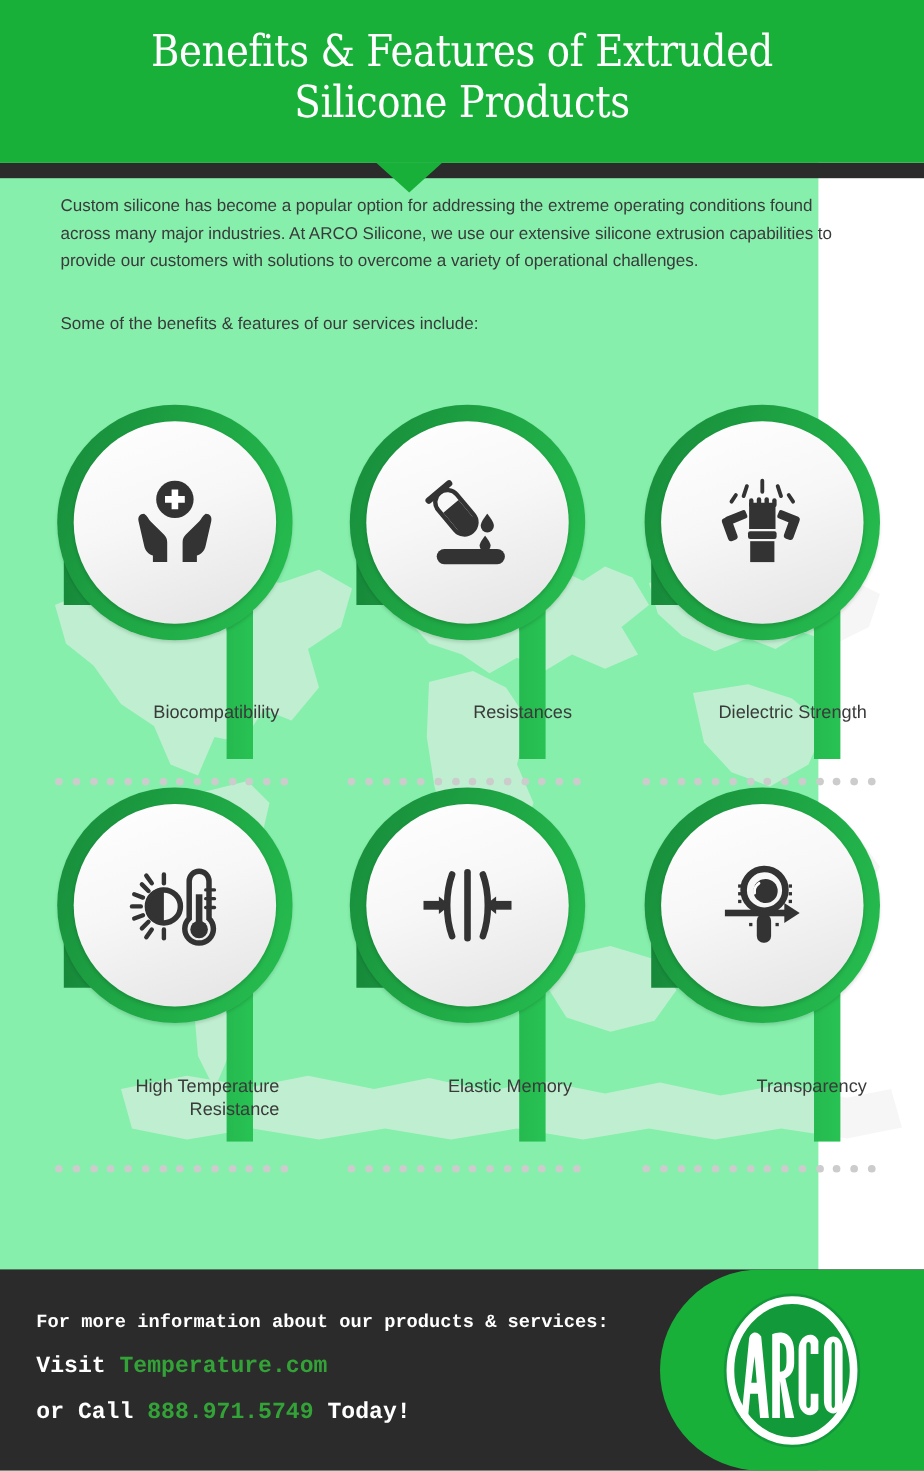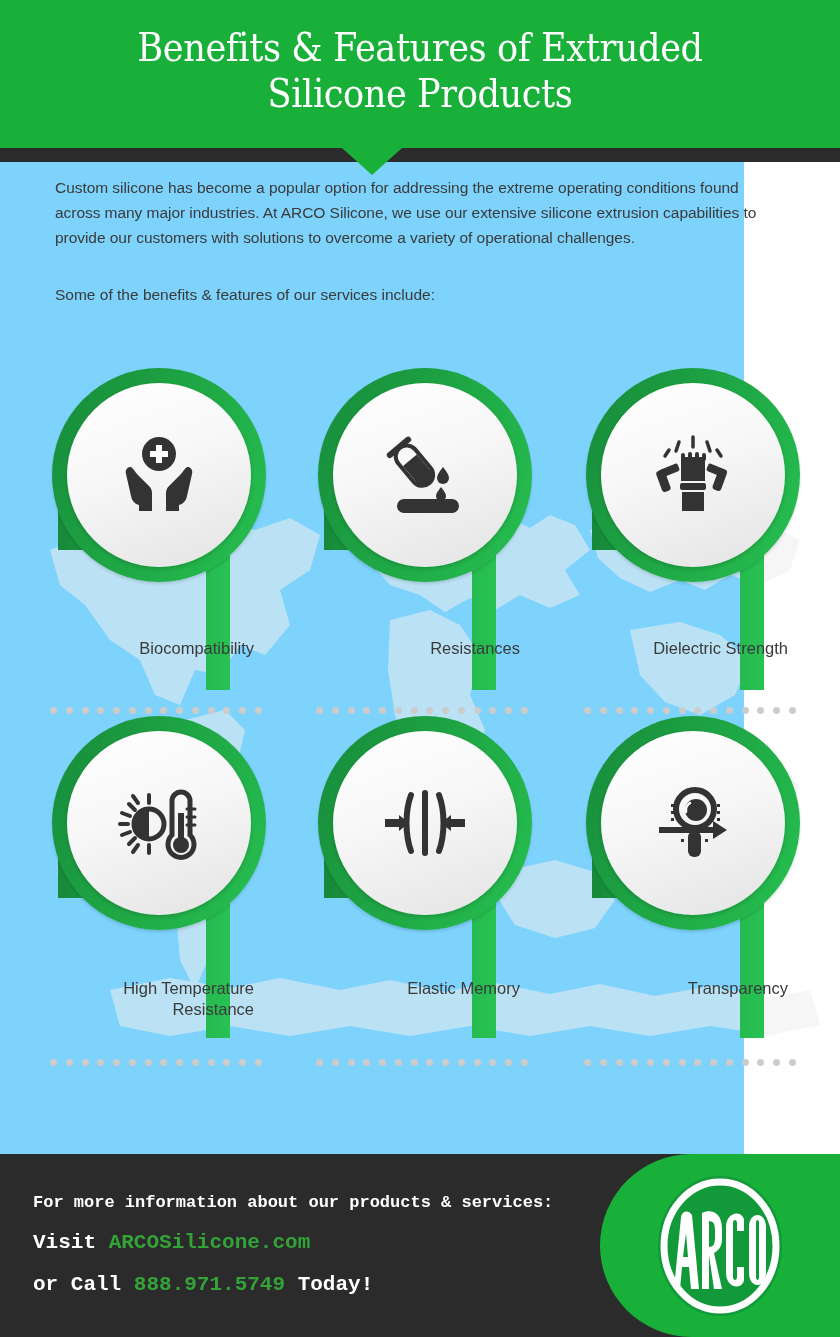--- a/index.html
+++ b/index.html
@@ -2,21 +2,21 @@
 <html><head>
 <meta charset="utf-8">
 <style>
   * { box-sizing: border-box; margin: 0; padding: 0; }
   html, body {
     width: 840px; height: 1337px;
     background: #ffffff;
     font-family: "Liberation Sans", sans-serif;
     overflow: hidden;
   }
-  .page { position: relative; width: 744px; height: 1337px; background: #7dd3fc; }
+  .page { position: relative; width: 744px; height: 1337px; background: #86efac; }
 
   
   .header {
     position: absolute; top: 0; left: 0; width: 840px; height: 148px;
     background: #19b03a; z-index: 4;
   }
   .header-title {
     color: #ffffff;
     font-family: "DejaVu Serif", "Liberation Serif", serif;
     font-size: 40px; font-weight: 400; line-height: 1.15;
@@ -507,18 +507,18 @@
             <path d="M20 118 L27 46 C28 40 34 38 38 44 L45 118 L37 118 L35 96 L28 96 L26 118z M29 86 L34 86 L32 62z"></path>
             <path d="M48 118 L48 42 C56 38 68 40 68 58 L68 68 C68 76 64 80 60 82 L68 118 L60 118 L55 84 L55 118z M55 50 L55 76 C60 76 61 72 61 66 L61 60 C61 54 60 50 55 50z"></path>
             <path d="M72 56 C72 42 86 38 90 48 L90 60 L83 60 L83 52 C83 48 79 48 79 52 L79 106 C79 110 83 110 83 106 L83 96 L90 96 L90 110 C86 120 72 116 72 102z"></path>
             <path d="M95 56 C95 40 112 40 112 56 L112 102 C112 118 95 118 95 102z M102 52 L102 106 C102 110 105 110 105 106 L105 52 C105 48 102 48 102 52z"></path>
           </g>
         </svg>
       </div>
     </div>
     <div class="footer-text">
       <div class="footer-line">For more information about our products &amp; services:</div>
-      <div class="footer-line big"><span>Visit </span><span class="accent">ARCOSilicone.com</span></div>
+      <div class="footer-line big"><span>Visit </span><span class="accent">Temperature.com</span></div>
       <div class="footer-line big"><span>or Call </span><span class="accent">888.971.5749</span><span> Today!</span></div>
     </div>
   </div>
 
 </div>
 
 </body></html>

